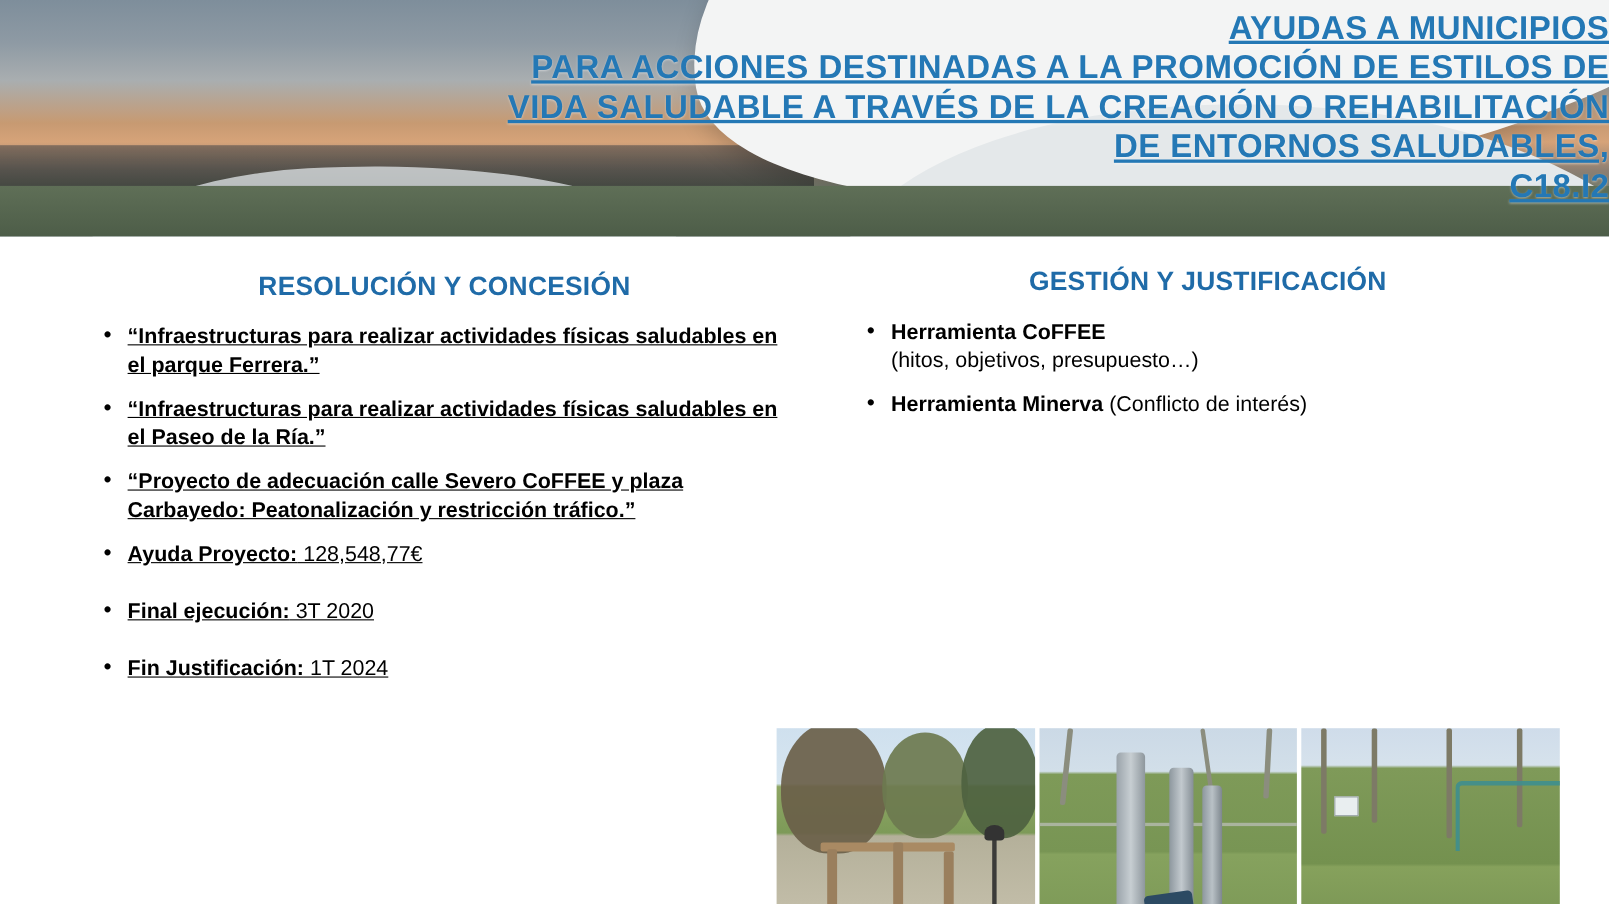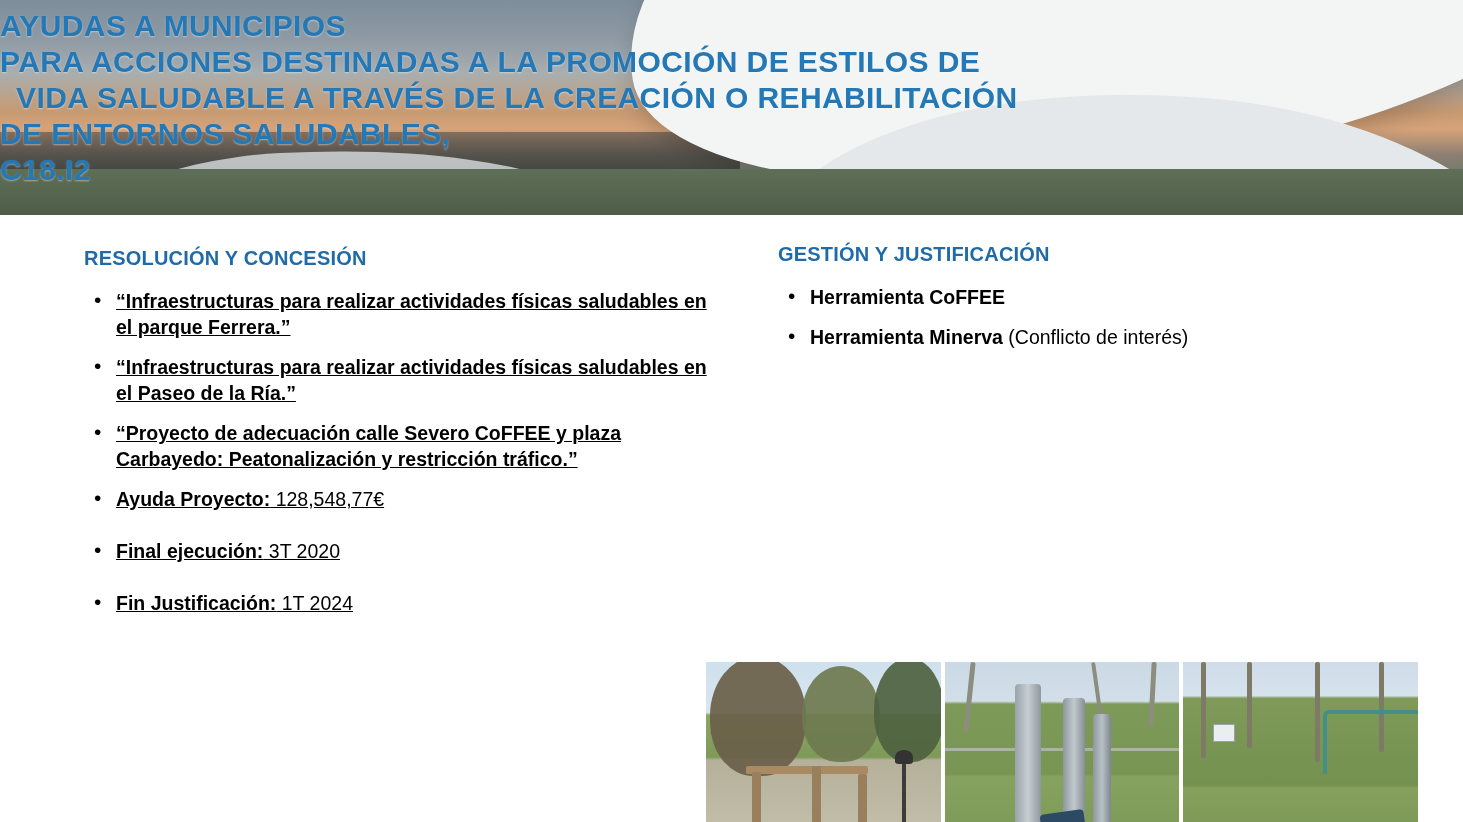--- a/index.html
+++ b/index.html
@@ -72,28 +72,29 @@
   }
   .ground-band {
     position: absolute;
     left: 0; bottom: 0; width: 100%; height: 46px;
     background: linear-gradient(to bottom, #5f6f57, #4d5d48);
   }
   .banner-title {
     position: absolute;
     left: 0; top: 8px;
     width: 1463px;
-    text-align: left;
+    text-align: right;
     color: #2478b5;
     font-weight: bold;
     font-size: 30px;
     line-height: 36px;
     letter-spacing: .4px;
     text-shadow: 0 1px 2px rgba(255,255,255,.45);
     z-index: 5;
+    text-decoration: underline;
   }
   .banner-title .l1 { display: block; }
   .banner-title .l2 { display: block; }
   .banner-title .l3 { display: block; padding-left: 16px; }
   .banner-title .l4 { display: block; }
   .banner-title .l5 { display: block; }
 
   
   .content {
     position: absolute;
@@ -109,23 +110,24 @@
   }
   .col-right {
     position: absolute;
     left: 778px; top: 28px;
     width: 640px;
   }
 
   .section-title {
     color: #1f6ba8;
     font-weight: bold;
-    font-size: 20px;
+    font-size: 24px;
     margin: 0 0 18px 0;
     letter-spacing: .2px;
+    text-align: center;
   }
 
   ul.bullets {
     list-style: none;
     margin: 0;
     padding: 0;
   }
   ul.bullets li {
     position: relative;
     padding-left: 32px;
@@ -320,21 +322,21 @@
       <li>
         <span class="b">Fin Justificación:</span><span class="n"> 1T 2024</span>
       </li>
     </ul>
   </div>
 
   <div class="col-right">
     <h2 class="section-title">GESTIÓN Y JUSTIFICACIÓN</h2>
     <ul class="bullets right-list">
       <li>
-        <span class="b just-line">Herramienta CoFFEE</span>
+        <span class="b just-line">Herramienta CoFFEE</span><span class="n"> (hitos, objetivos, presupuesto…)</span>
       </li>
       <li>
         <span class="b">Herramienta Minerva</span><span class="n"> (Conflicto de interés)</span>
       </li>
     </ul>
   </div>
 
   <div class="photos">
     <div class="photo p1">
       <div class="tree-a"></div>

